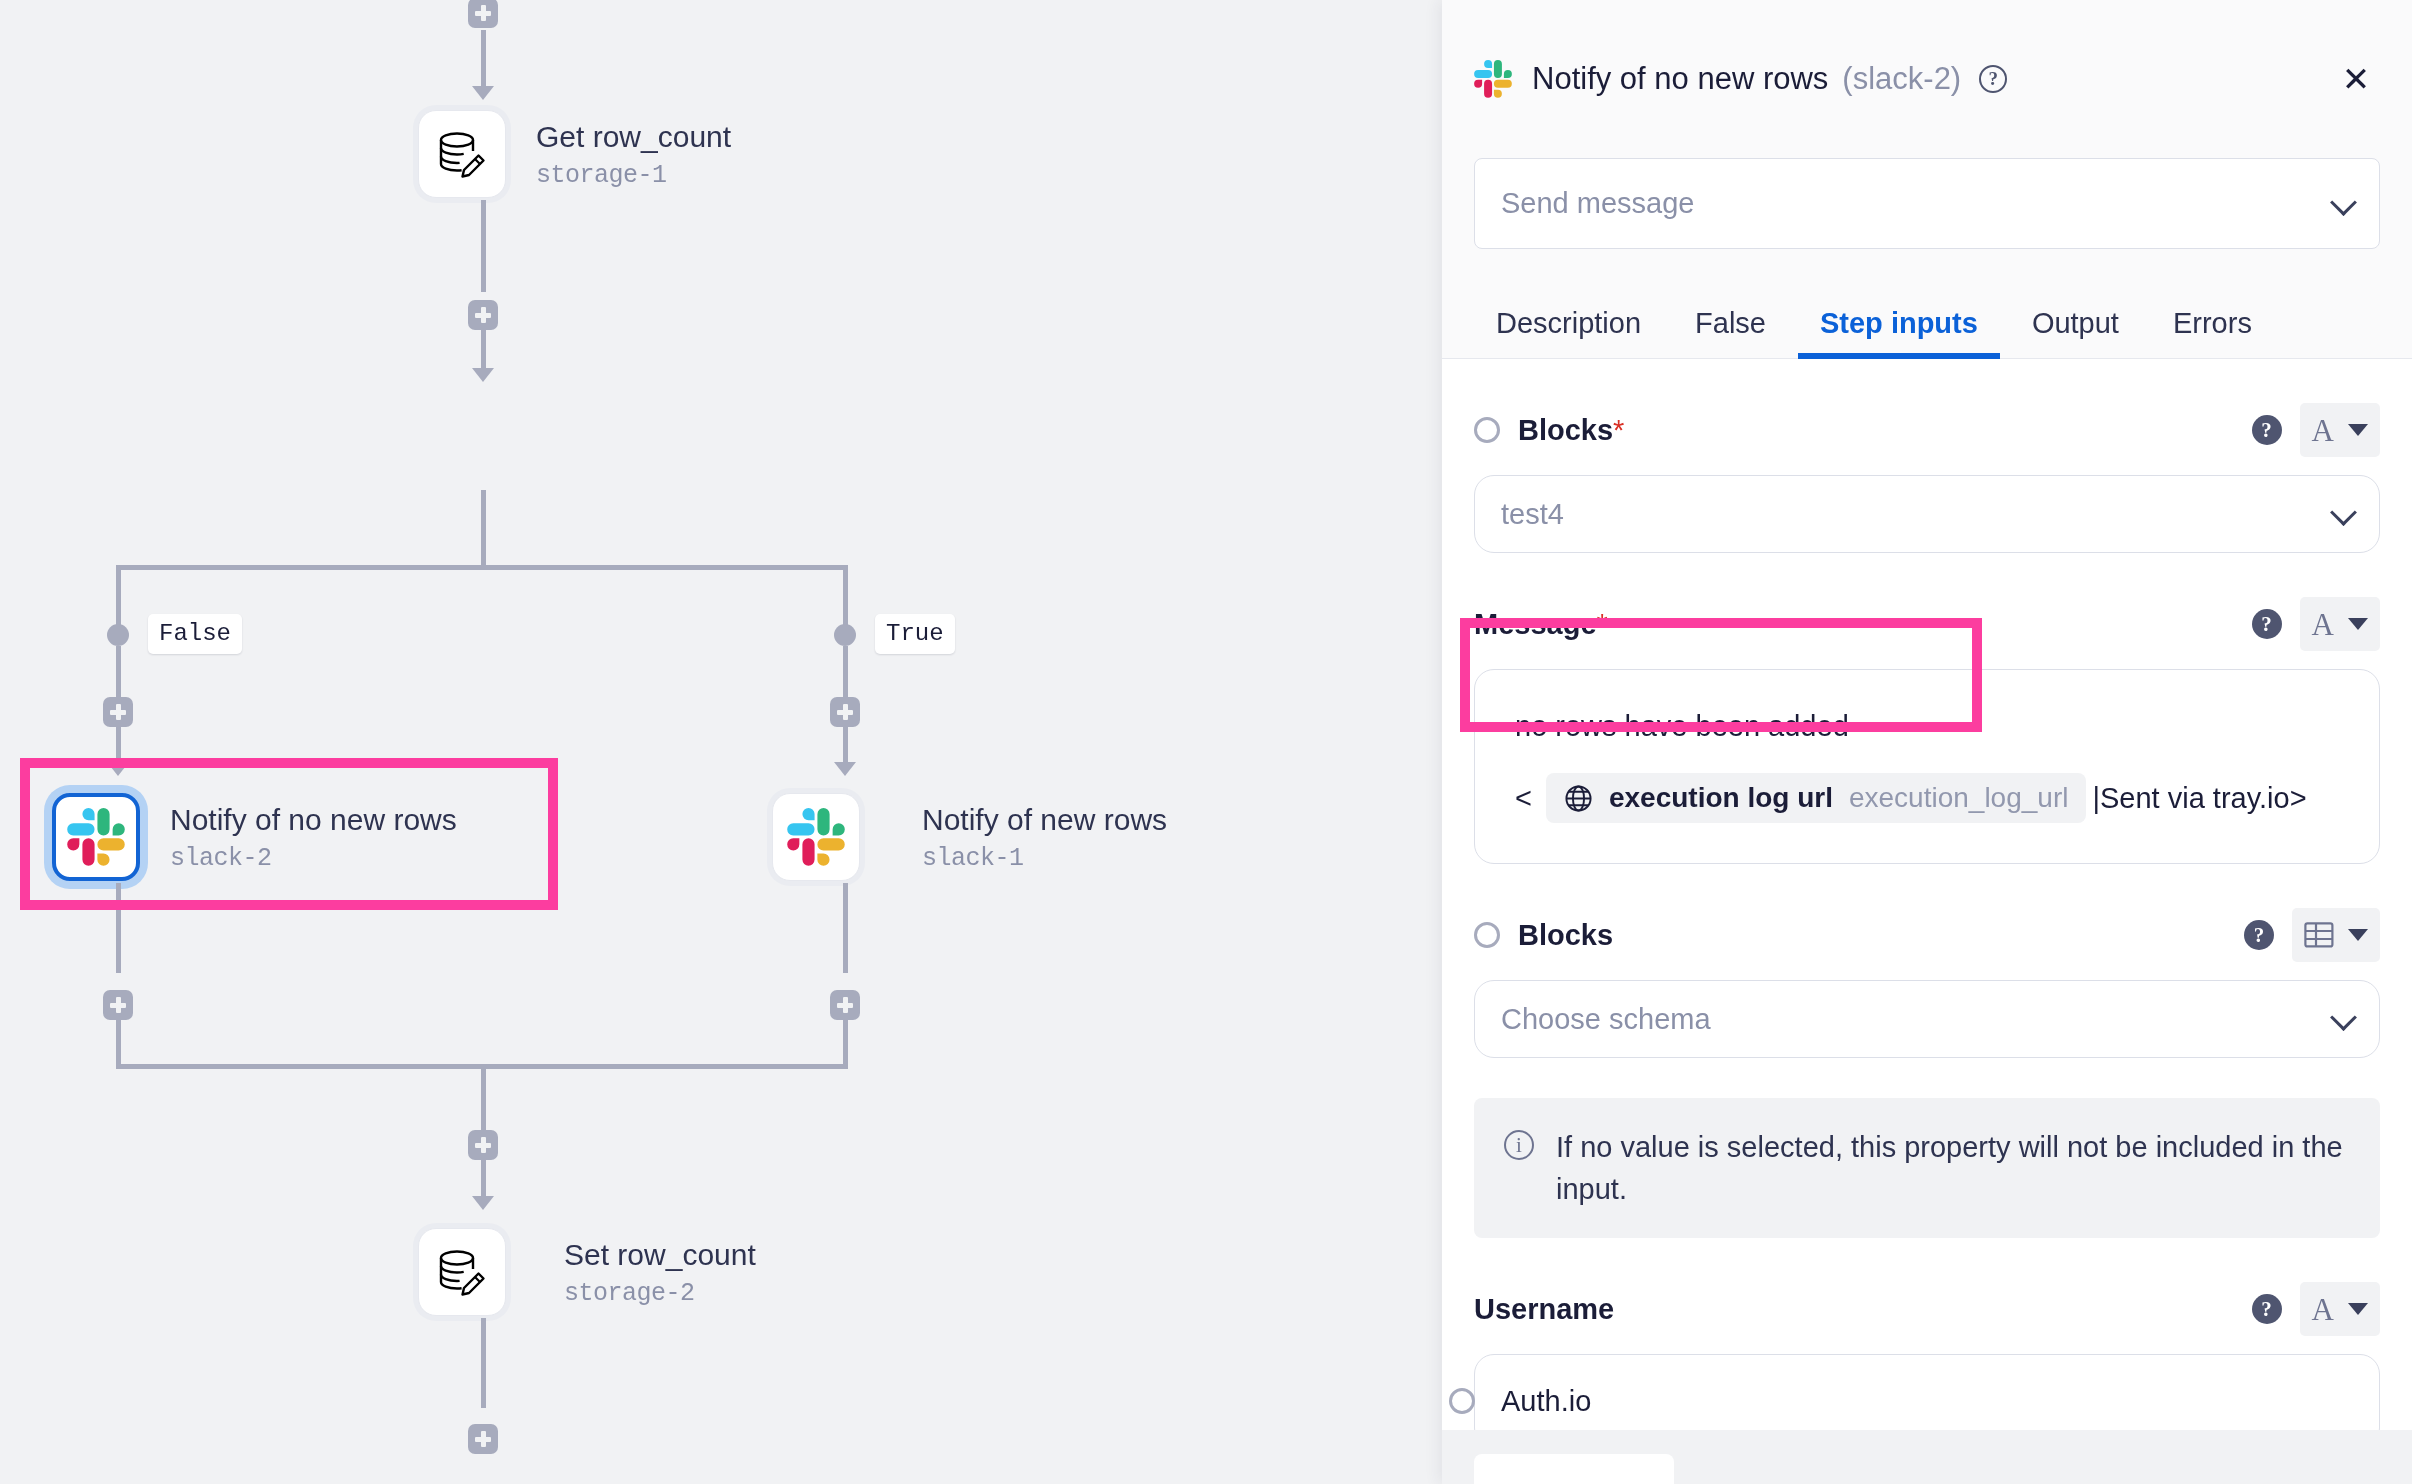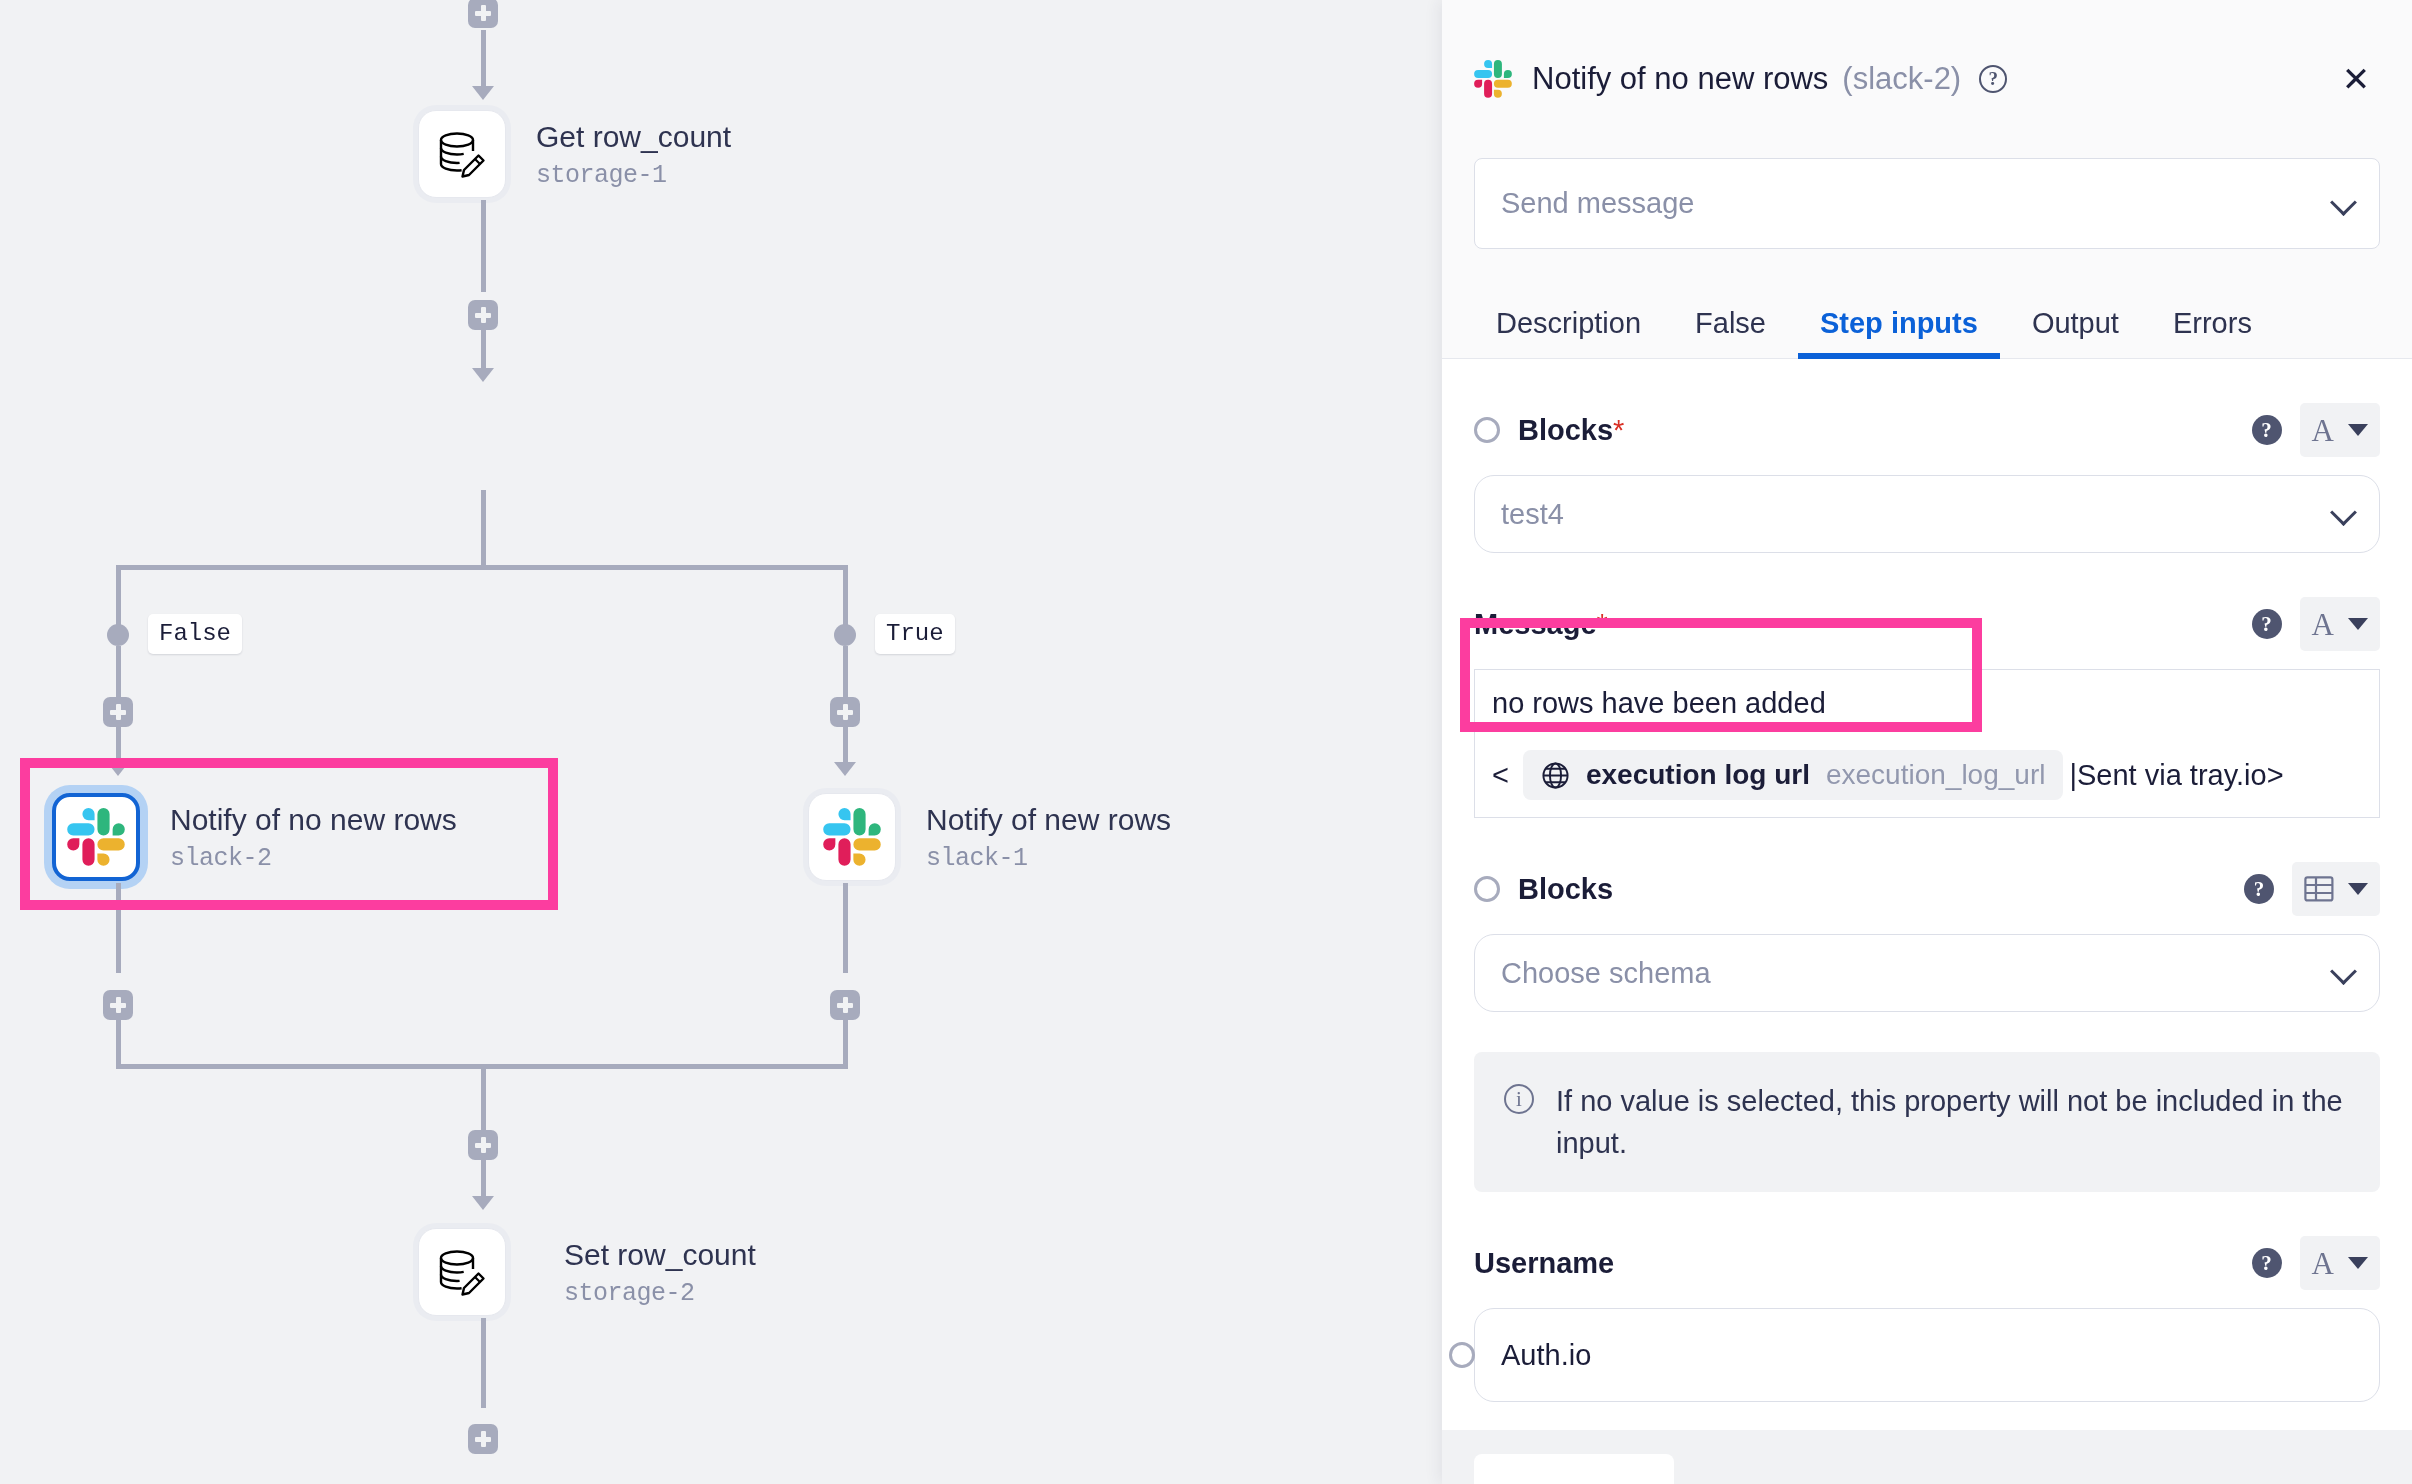--- a/index.html
+++ b/index.html
@@ -202,22 +202,22 @@
     margin-top: 18px; min-height: 78px;
     background: #FFFFFF; border: 1.5px solid #DCDFE8; border-radius: 20px;
     display: flex; align-items: center; padding: 0 26px;
     position: relative; cursor: text;
   }
   .input-text { font-size: 29px; color: #8A90A8; }
   .input-value { font-size: 29px; color: #1B1D38; }
 
   .msg-box {
     margin-top: 18px; background: #FFFFFF;
-    border: 1.5px solid #DCDFE8; border-radius: 0;
-    padding: 17px; cursor: text;
+    border: 1.5px solid #DCDFE8; border-radius: 20px;
+    padding: 40px; cursor: text;
   }
   .msg-line1 { font-size: 29px; color: #1B1D38; }
   .msg-line2 {
     margin-top: 30px; display: flex; align-items: center;
     font-size: 29px; color: #1B1D38; flex-wrap: nowrap;
   }
   .token {
     display: inline-flex; align-items: center; gap: 16px;
     background: #F1F2F4; border-radius: 8px;
     padding: 9px 18px; margin: 0 6px 0 14px; cursor: pointer;
@@ -316,21 +316,21 @@
           <path d="M96 44.9a12.8 12.8 0 1 1 12.8 12.8H96zm-6.4 0a12.8 12.8 0 0 1-25.6 0v-32a12.8 12.8 0 1 1 25.6 0z" fill="#2EB67D"></path>
           <path d="M76.7 95.8a12.8 12.8 0 1 1-12.8 12.8V95.8zm0-6.4a12.8 12.8 0 0 1 0-25.6h32a12.8 12.8 0 0 1 0 25.6z" fill="#ECB22E"></path>
         </svg>
       </div>
       <div class="node-text">
         <div class="node-title">Notify of no new rows</div>
         <div class="node-sub">slack-2</div>
       </div>
     </div>
 
-    <div class="node" style="left:808px; top:793px;">
+    <div class="node" style="left:772px; top:793px;gap:32px;">
       <div class="node-icon">
         <svg width="58" height="58" viewBox="0 0 122 122">
           <path d="M26 76.5a12.8 12.8 0 1 1-12.8-12.8H26zm6.4 0a12.8 12.8 0 0 1 25.6 0v32a12.8 12.8 0 0 1-25.6 0z" fill="#E01E5A"></path>
           <path d="M45.2 25.6a12.8 12.8 0 1 1 12.8-12.8v12.8zm0 6.5a12.8 12.8 0 0 1 0 25.6h-32a12.8 12.8 0 0 1 0-25.6z" fill="#36C5F0"></path>
           <path d="M96 44.9a12.8 12.8 0 1 1 12.8 12.8H96zm-6.4 0a12.8 12.8 0 0 1-25.6 0v-32a12.8 12.8 0 1 1 25.6 0z" fill="#2EB67D"></path>
           <path d="M76.7 95.8a12.8 12.8 0 1 1-12.8 12.8V95.8zm0-6.4a12.8 12.8 0 0 1 0-25.6h32a12.8 12.8 0 0 1 0 25.6z" fill="#ECB22E"></path>
         </svg>
       </div>
       <div class="node-text">
         <div class="node-title">Notify of new rows</div>

